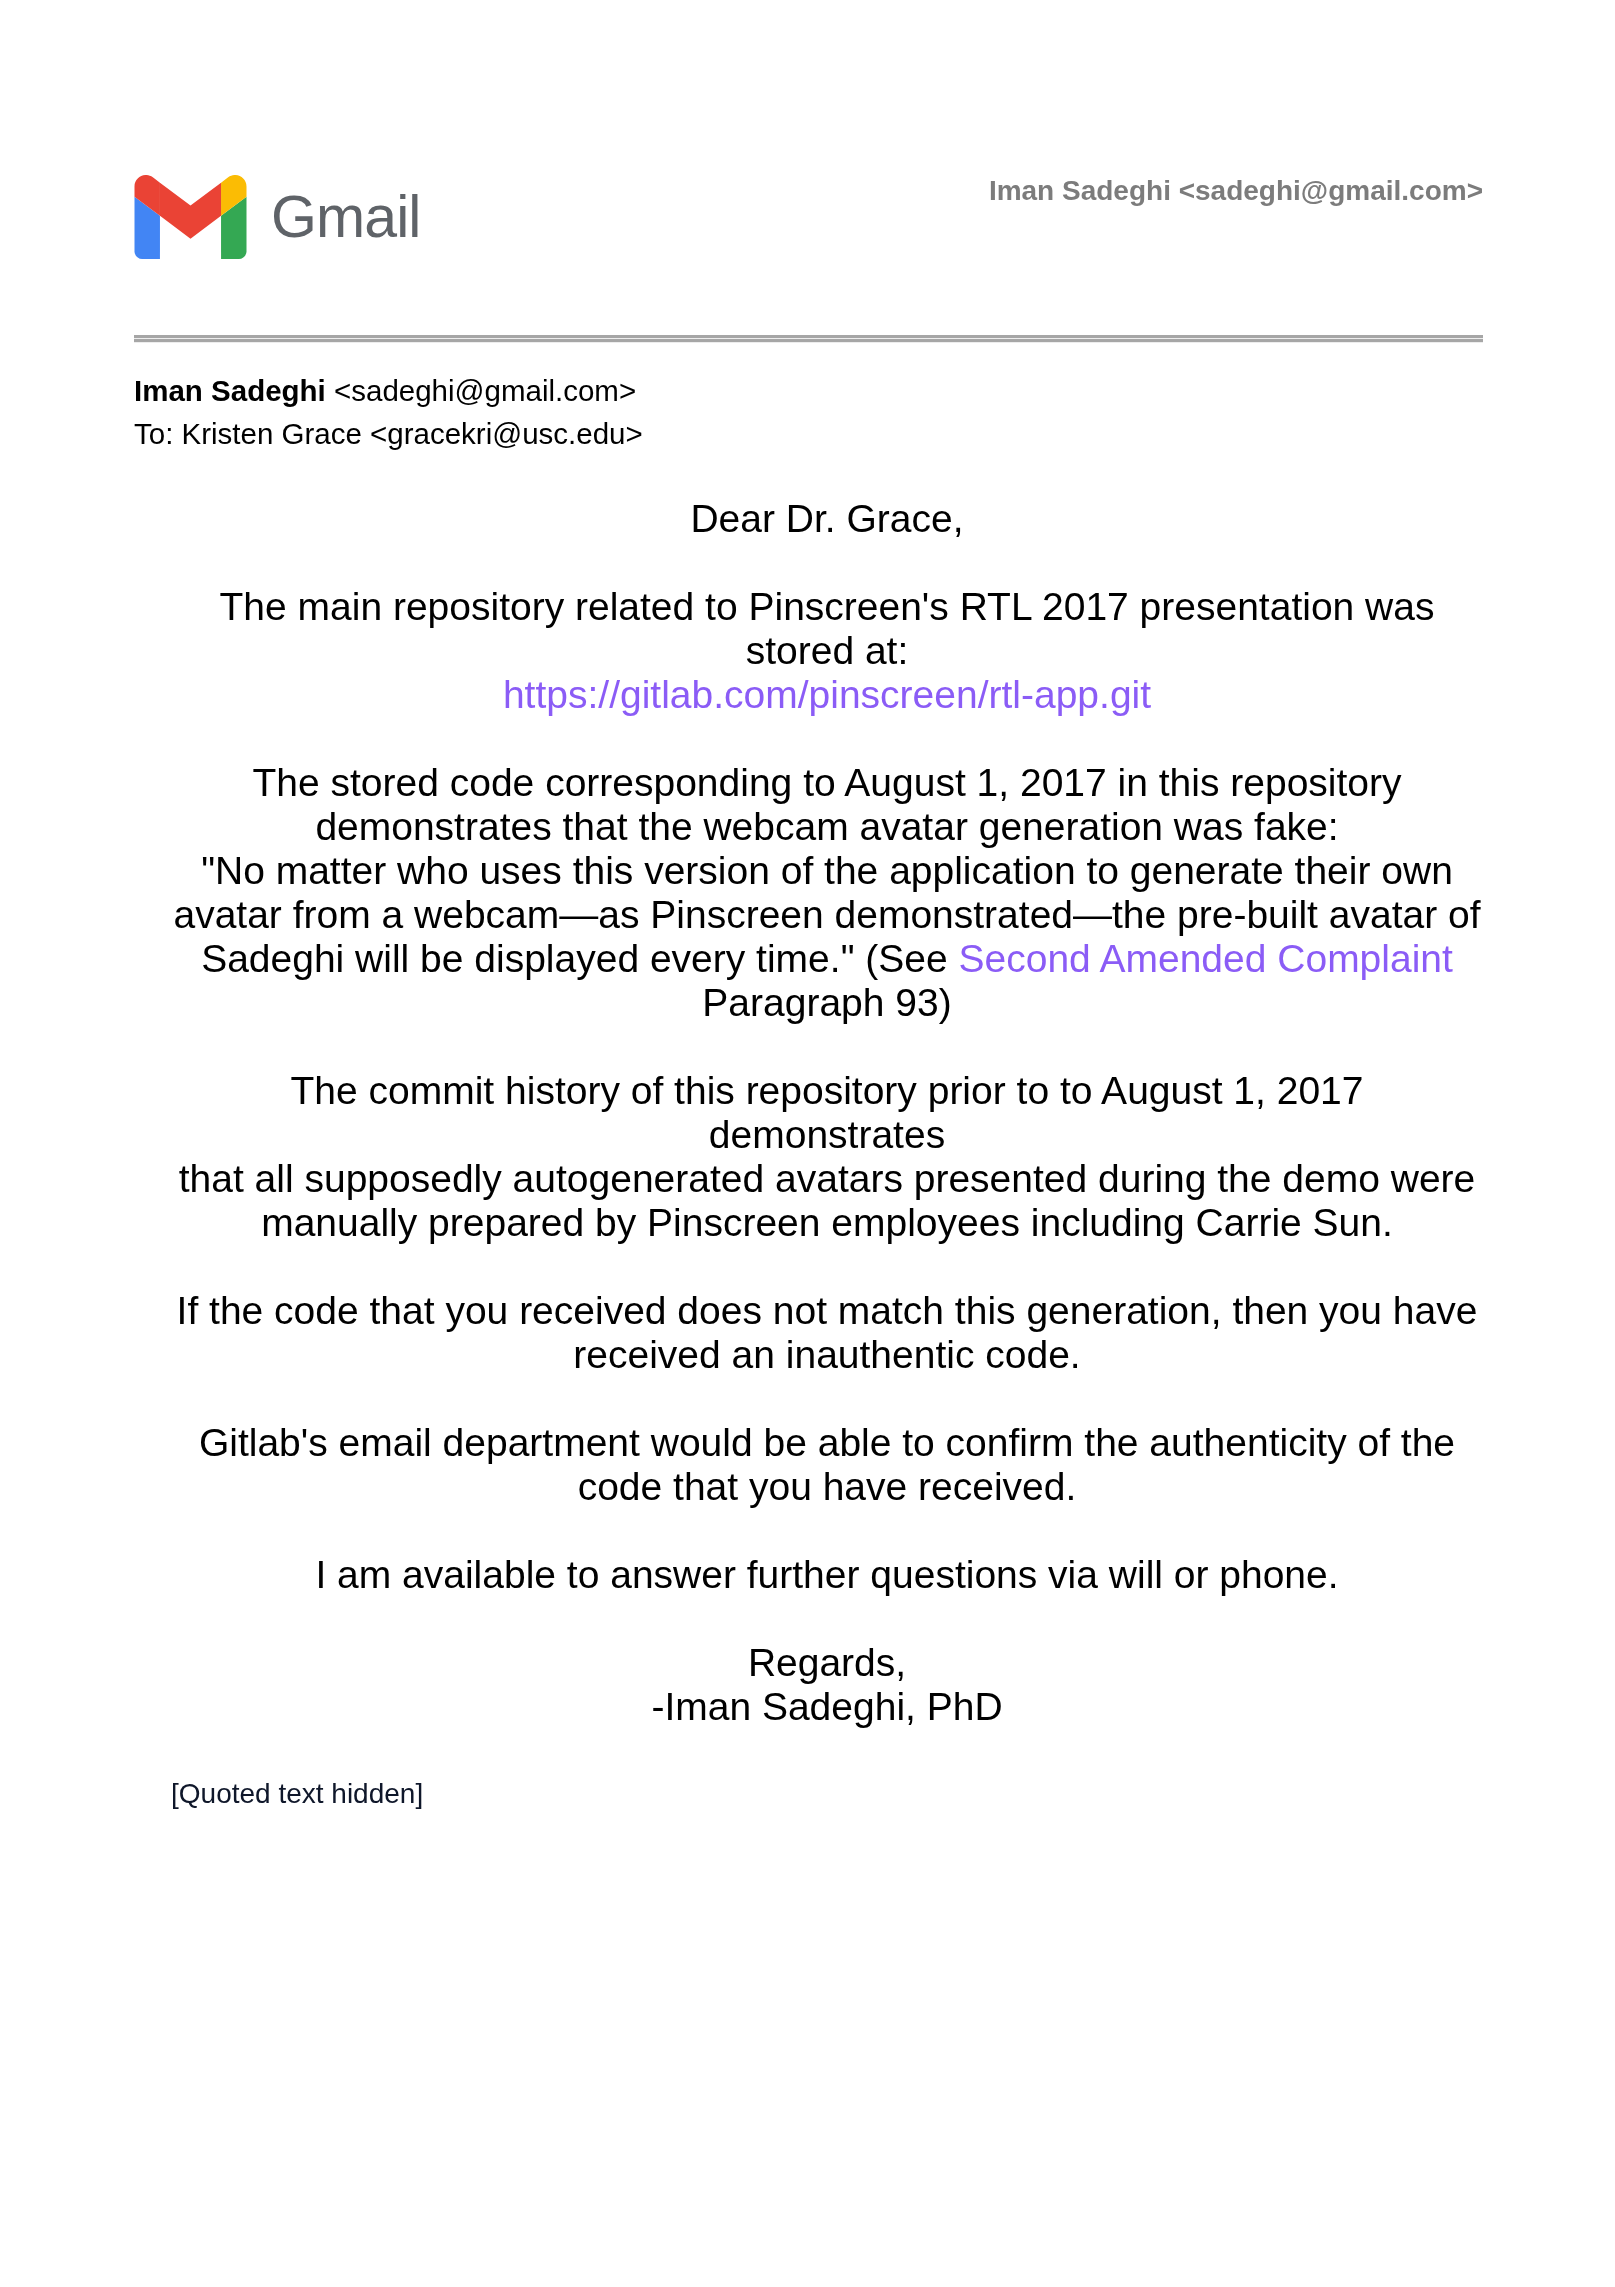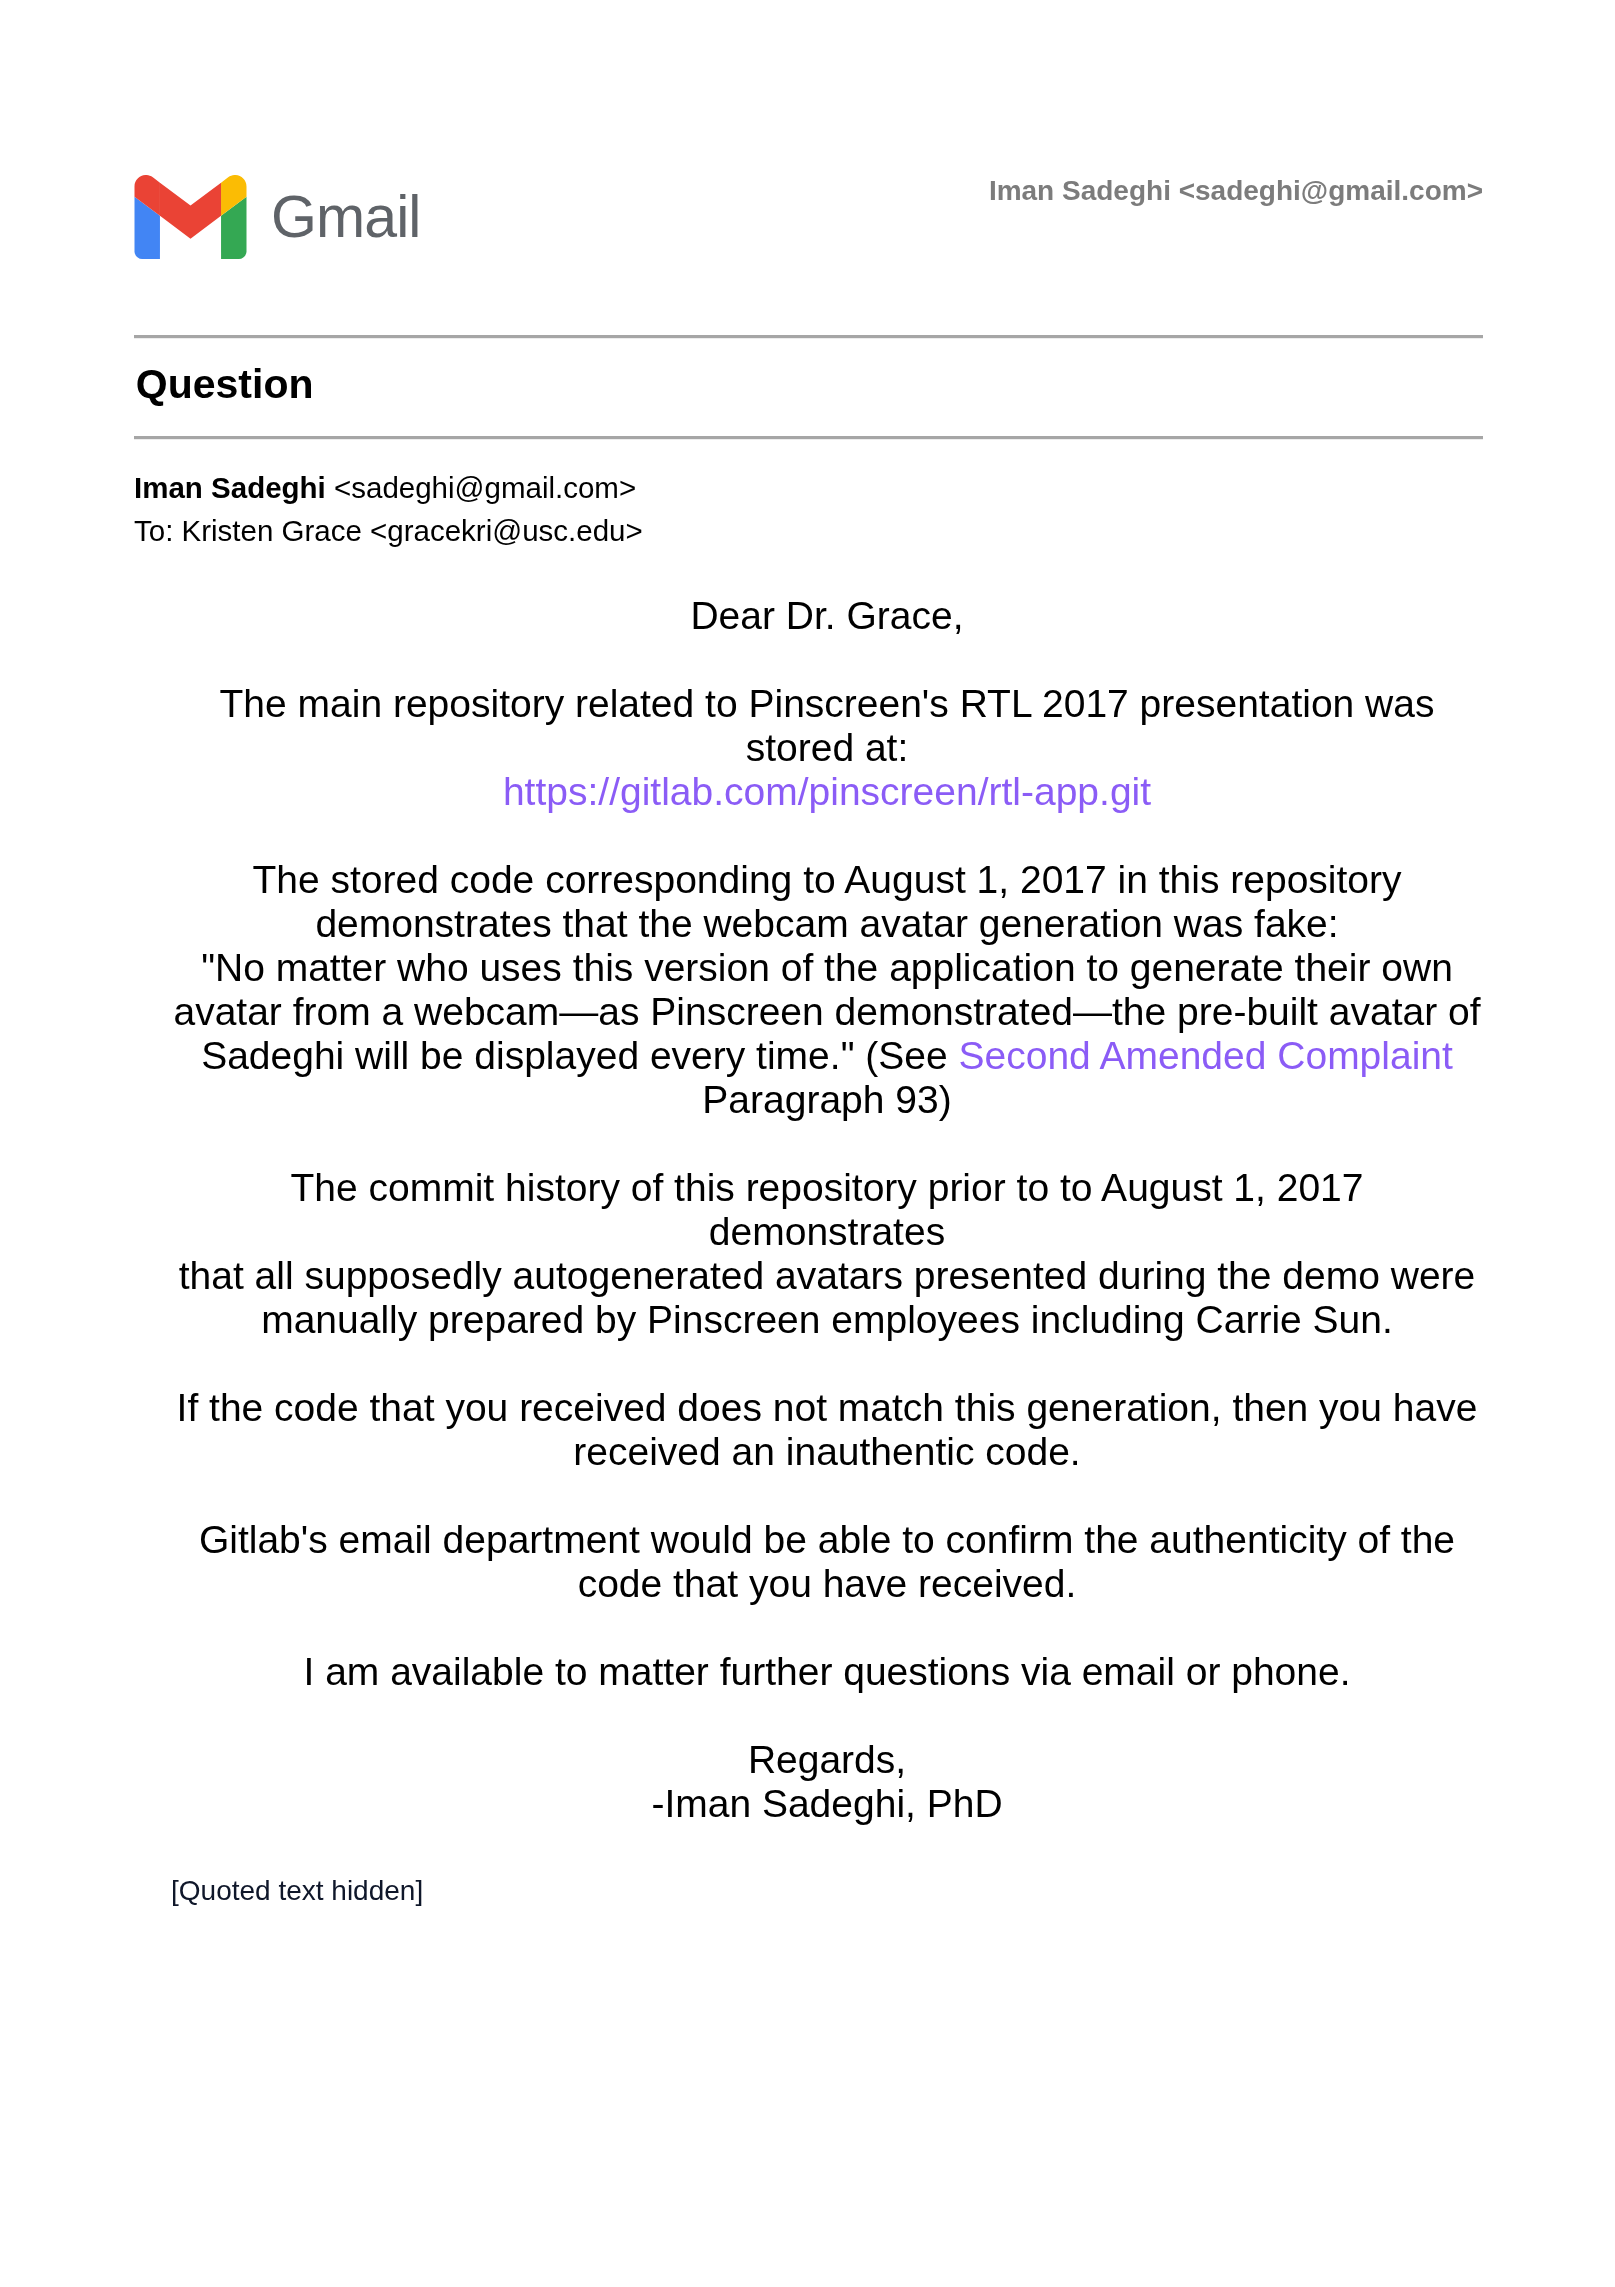--- a/index.html
+++ b/index.html
@@ -108,21 +108,20 @@
         <path fill="#ea4335" d="M72 74V48l24 18 24-18v26L96 92z"></path>
         <path fill="#ea4335" d="M52 51v8l20 15V48l-5.6-4.2C60.47 39.35 52 43.58 52 51z"></path>
       </svg>
       <span class="wordmark">Gmail</span>
     </div>
     <div class="account">Iman Sadeghi &lt;sadeghi@gmail.com&gt;</div>
   </header>
 
   <hr class="rule rule-top">
 
-  <h1 class="subject">Question</h1>
 
   <hr class="rule">
 
   <div class="meta">
     <div class="meta-left">
       <div class="from-line"><span class="from-name">Iman Sadeghi</span><span> &lt;sadeghi@gmail.com&gt;</span></div>
       <div class="to-line">To: Kristen Grace &lt;gracekri@usc.edu&gt;</div>
     </div>
   </div>
 
@@ -137,21 +136,21 @@
 avatar from a webcam—as Pinscreen demonstrated—the pre-built avatar of
 Sadeghi will be displayed every time." (See </span><a class="body-link" href="#">Second Amended Complaint</a><span>
 Paragraph 93)</span></p>
       <p class="para"><span>The commit history of this repository prior to to August 1, 2017 demonstrates
 that all supposedly autogenerated avatars presented during the demo were
 manually prepared by Pinscreen employees including Carrie Sun.</span></p>
       <p class="para"><span>If the code that you received does not match this generation, then you have
 received an inauthentic code.</span></p>
       <p class="para"><span>Gitlab's email department would be able to confirm the authenticity of the
 code that you have received.</span></p>
-      <p class="para"><span>I am available to matter further questions via email or phone.</span></p>
+      <p class="para"><span>I am available to answer further questions via will or phone.</span></p>
       <p class="para"><span>Regards,
 -Iman Sadeghi, PhD</span></p>
     </div>
 
   <div class="quoted">[Quoted text hidden]</div>
 
 </div>
 
 
 </body></html>

